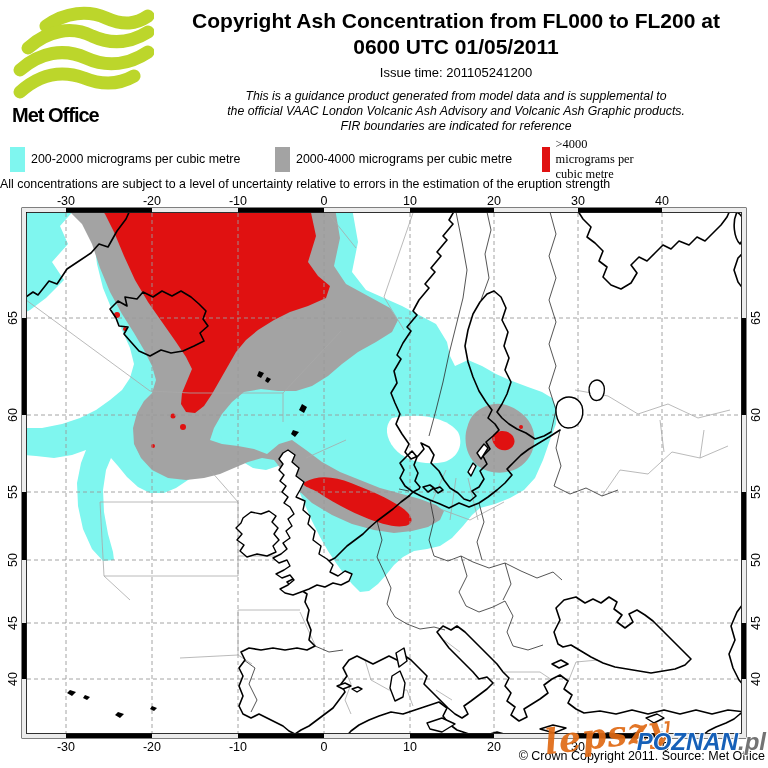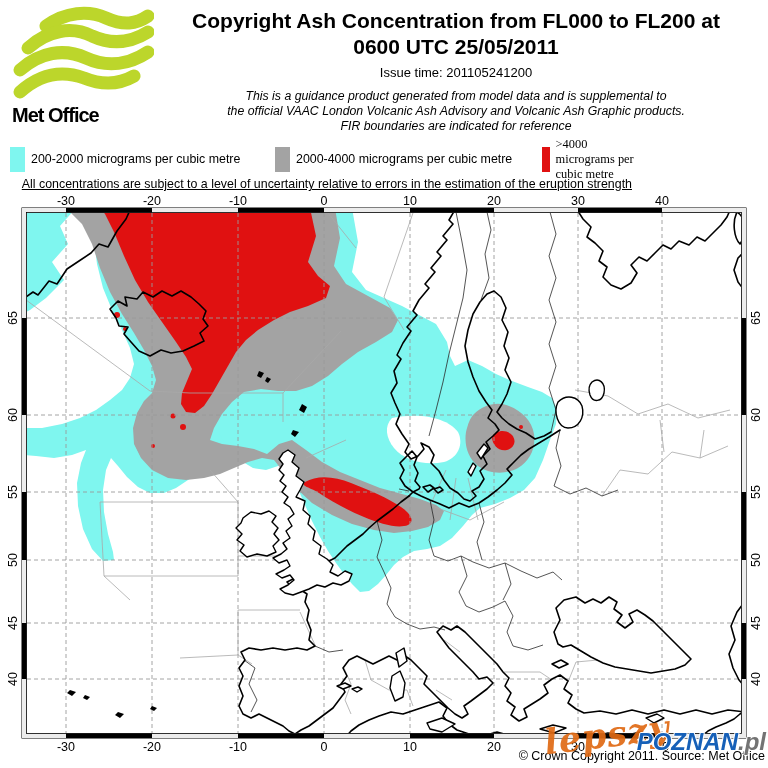--- a/index.html
+++ b/index.html
@@ -12,21 +12,21 @@
   .title{font-size:21px;font-weight:bold;line-height:26px;}
   .issue{font-size:13px;margin-top:5px;}
   .disclaimer{font-size:12.3px;line-height:15px;margin-top:9px;font-style:italic;}
   
   .legend{position:absolute;top:146px;left:0;width:644px;height:28px;}
   .legend-item{position:absolute;display:flex;align-items:center;height:26px;}
   .legend-item.l0{left:10px;} .legend-item.l1{left:275px;} .legend-item.l2{left:542px;font-family:Liberation Serif, serif;}
   .swatch{width:15px;height:25px;display:inline-block;margin-right:6px;}
   .sw-low{background:#7FF6EF;} .sw-mid{background:#A3A3A3;} .sw-high{background:#E01111;}
   .legend-label{font-size:12.4px;}
-  .note{position:absolute;top:177px;left:0;width:632px;text-align:right;font-size:12.4px;text-decoration:underline;}
+  .note{position:absolute;top:177px;left:0;width:632px;text-align:left;font-size:12.4px;}
   
   .mapsvg{position:absolute;left:0;top:190px;}
   .ticklab{font-size:12.5px;fill:#000;}
   .grid{stroke:#9a9a9a;stroke-width:0.9;stroke-dasharray:4 3;fill:none;}
   .fir{stroke:#a8a8a8;stroke-width:0.8;fill:none;}
   .border{stroke:#2a2a2a;stroke-width:0.8;fill:none;}
   .coast{stroke:#000;stroke-width:1.6;fill:none;stroke-linejoin:round;stroke-linecap:round;}
   .coast-fill{stroke:#000;stroke-width:1.4;fill:#fff;stroke-linejoin:round;}
   .speck{fill:#000;stroke:none;}
   
@@ -51,21 +51,21 @@
       <path d="M8,66 C28,48 52,44 74,54 C96,64 118,60 136,48"></path>
       <path d="M8,88 C28,70 50,66 72,74 C92,82 108,80 122,72"></path>
     </g>
   </svg>
   <div class="logo-text">Met Office</div>
 </div>
 
 <div class="title-block">
   <div class="title">
     <span>Copyright Ash Concentration from FL000 to FL200 at</span><br>
-    <span>0600 UTC 25/05/2011</span>
+    <span>0600 UTC 01/05/2011</span>
   </div>
   <div class="issue">Issue time: 201105241200</div>
   <div class="disclaimer">
     <span>This is a guidance product generated from model data and is supplemental to</span><br>
     <span>the official VAAC London Volcanic Ash Advisory and Volcanic Ash Graphic products.</span><br>
     <span>FIR boundaries are indicated for reference</span>
   </div>
 </div>
 
 <div class="legend">

